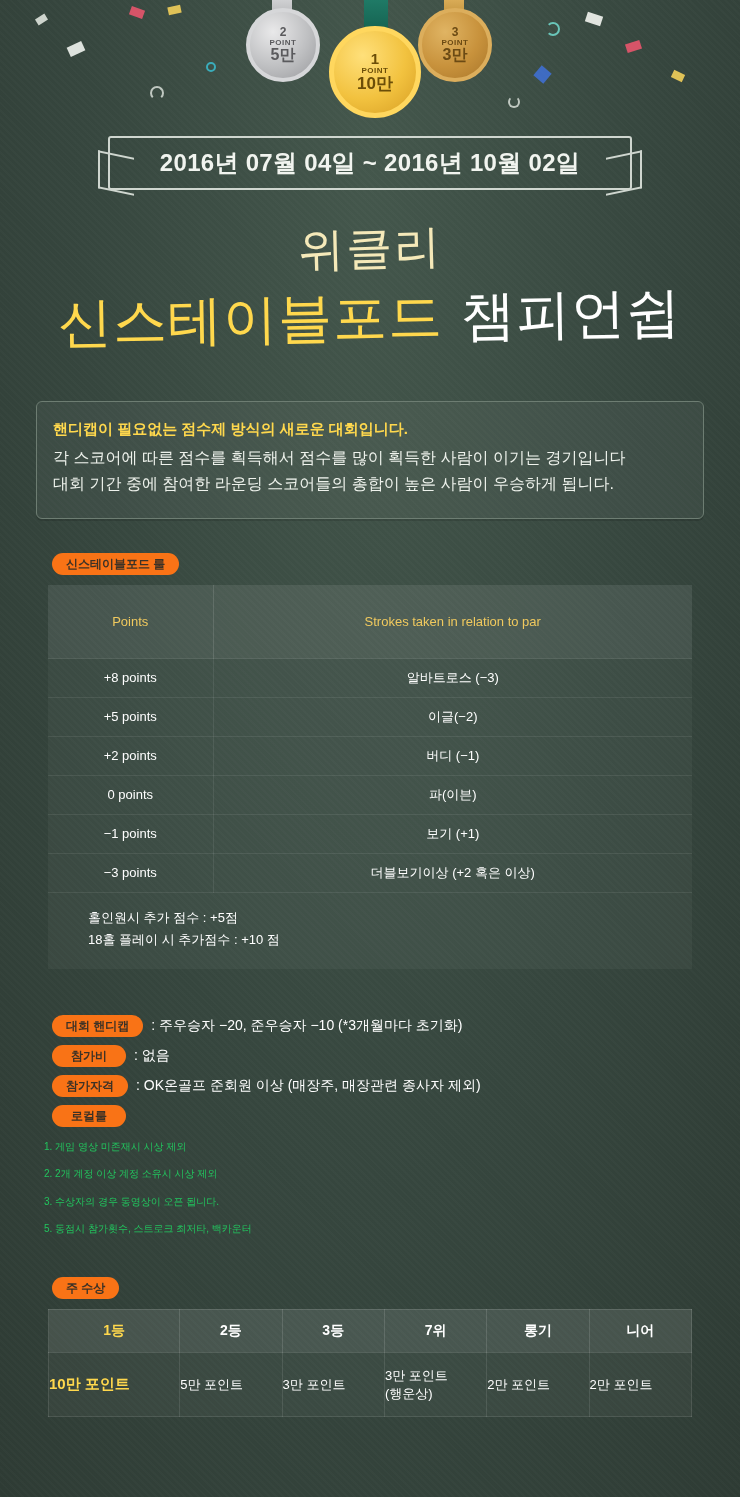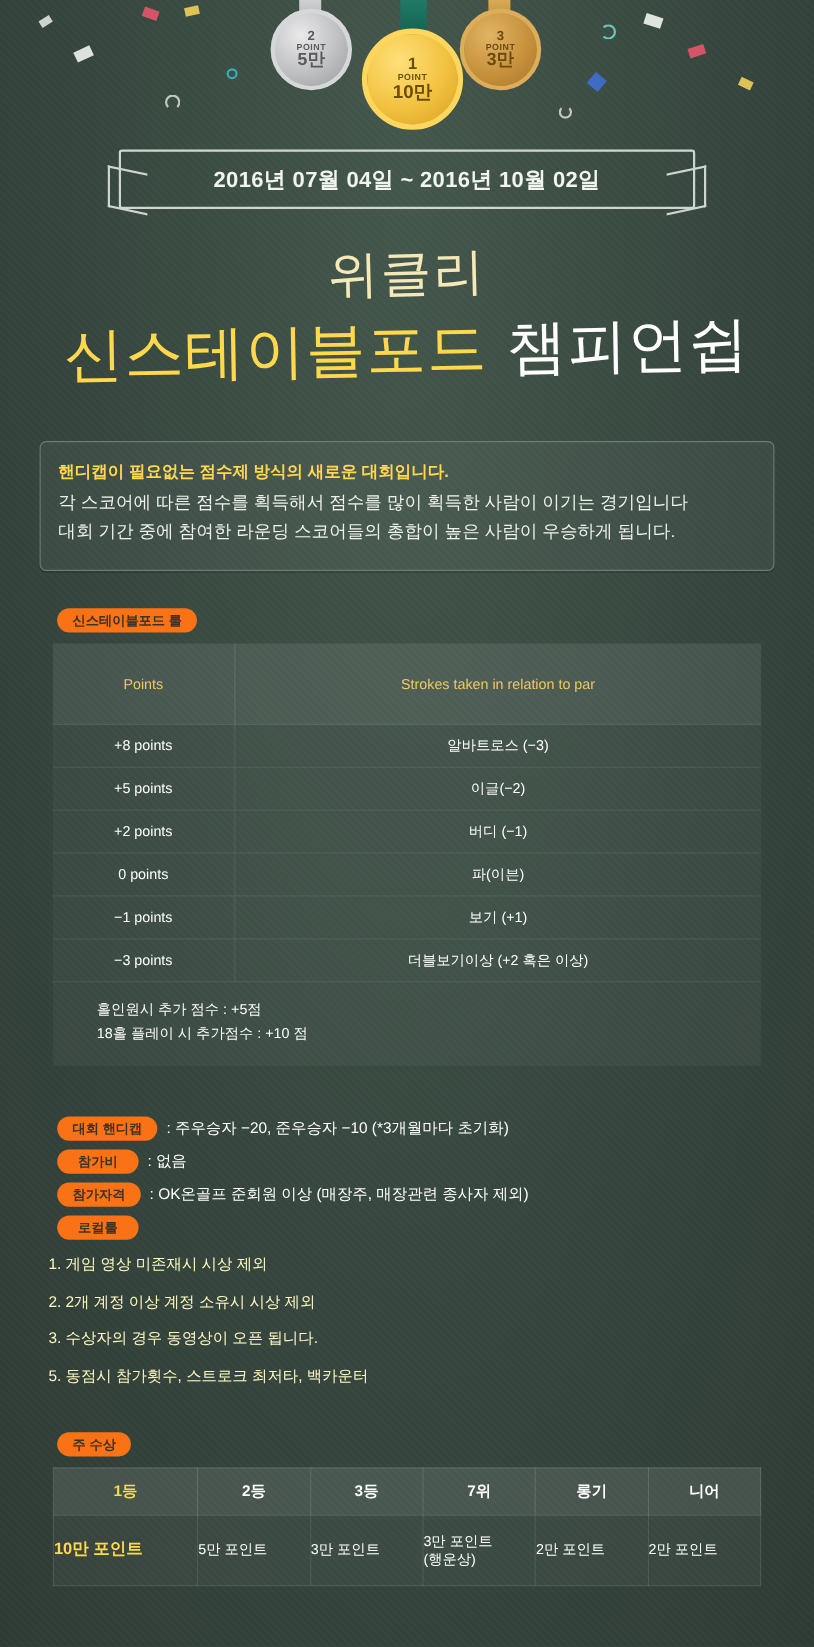--- a/index.html
+++ b/index.html
@@ -94,21 +94,21 @@
     width: 524px;
     height: 54px;
     border: 2px solid #cfd6cf;
     border-radius: 3px;
     display: flex;
     align-items: center;
     justify-content: center;
     background: transparent;
   }
   .banner-text {
-    font-size: 20px;
+    font-size: 24px;
     font-weight: bold;
     color: #f1f4ef;
     letter-spacing: 0.3px;
   }
   .tail {
     position: absolute;
     top: 18px;
     width: 36px;
     height: 38px;
     border: 2px solid #cfd6cf;
@@ -232,22 +232,22 @@
     margin-left: 8px;
   }
 
   
   .local-list {
     margin: 12px 0 0 44px;
     padding: 0;
     list-style: none;
   }
   .local-list li {
-    font-size: 14px;
-    color: #fef9c3;
+    font-size: 10px;
+    color: #22c55e;
     line-height: 1.55;
     margin-bottom: 12px;
   }
 
   
   .prize-wrap { margin: 0 48px; }
   .prize {
     border-collapse: collapse;
     width: 644px;
     background: rgba(255,255,255,0.04);

